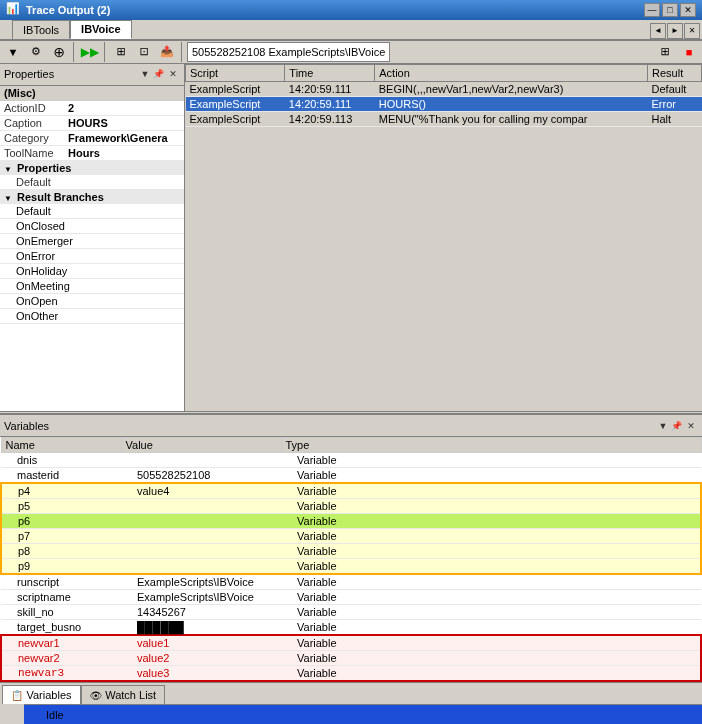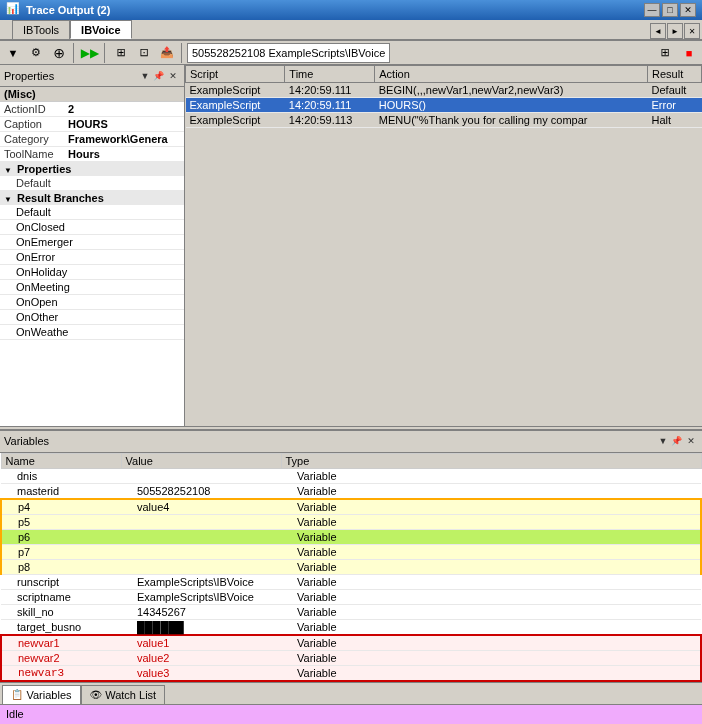--- a/index.html
+++ b/index.html
@@ -176,27 +176,28 @@
       text-align: left;
       font-weight: normal;
       position: sticky;
       top: 0;
     }
     .var-table td { padding: 1px 16px; border-bottom: 1px solid #e8e8e8; }
     .var-table-scroll { overflow-y: auto; flex: 1; }
 
     
     .status-bar {
-      background: #f0abfc;
+      background: #1d4ed8;
       border-top: 1px solid #808080;
       height: 22px;
       display: flex;
       align-items: center;
-      padding: 0 6px;
+      padding: 0 22px;
       font-size: 11px;
+      margin-left: 24px;
     }
 
     
     .var-tab-bar {
       background: #d4d0c8;
       display: flex;
       align-items: flex-end;
       height: 22px;
       border-top: 1px solid #808080;
       padding-left: 2px;
@@ -341,23 +342,20 @@
           </tr>
           <tr class="prop-row">
             <td colspan="2" style="padding-left:16px;">OnMeeting</td>
           </tr>
           <tr class="prop-row">
             <td colspan="2" style="padding-left:16px;">OnOpen</td>
           </tr>
           <tr class="prop-row">
             <td colspan="2" style="padding-left:16px;">OnOther</td>
           </tr>
-          <tr class="prop-row">
-            <td colspan="2" style="padding-left:16px;">OnWeathe</td>
-          </tr>
         </tbody>
           </table>
       </div>
     </div>
 
     <div class="right-section">
       <div style="overflow: auto; flex:1;">
         <table class="trace-table">
           <thead>
             <tr>
@@ -440,20 +438,25 @@
             <tr style="background: rgb(255, 255, 208); outline-offset: -1px;">
               <td style="border-left: 2px solid rgb(255, 170, 0);">p7</td>
               <td></td>
               <td style="border-right: 2px solid rgb(255, 170, 0);">Variable</td>
             </tr>
             <tr style="background: rgb(255, 255, 208); outline-offset: -1px;">
               <td style="border-left: 2px solid rgb(255, 170, 0);">p8</td>
               <td></td>
               <td style="border-right: 2px solid rgb(255, 170, 0);">Variable</td>
             </tr>
+            <tr style="background: rgb(255, 255, 208); outline-offset: -1px; border-bottom: 2px solid rgb(255, 170, 0);">
+              <td style="border-left: 2px solid rgb(255, 170, 0);">p9</td>
+              <td></td>
+              <td style="border-right: 2px solid rgb(255, 170, 0);">Variable</td>
+            </tr>
             <tr>
               <td>runscript</td>
               <td>ExampleScripts\IBVoice</td>
               <td>Variable</td>
             </tr>
             <tr>
               <td>scriptname</td>
               <td>ExampleScripts\IBVoice</td>
               <td>Variable</td>
             </tr>

